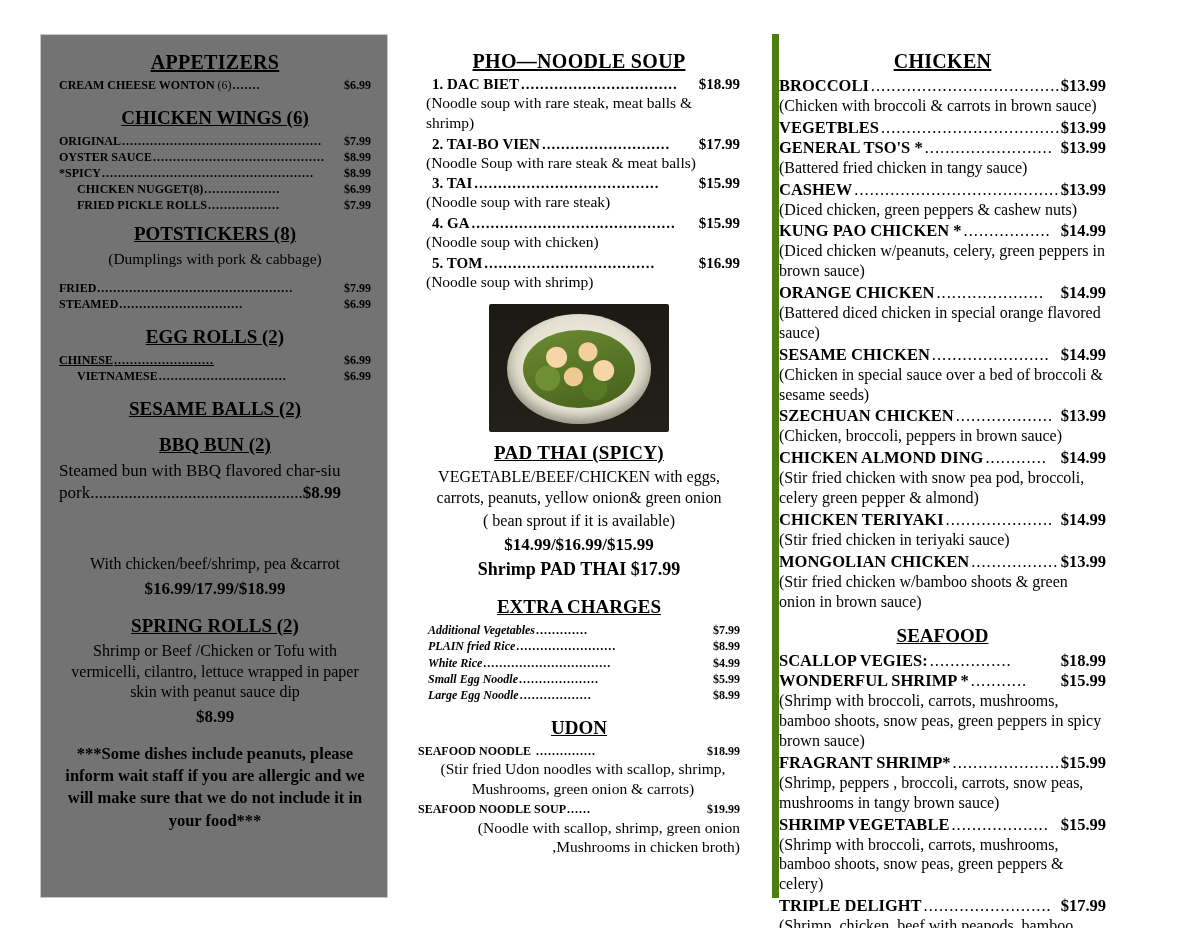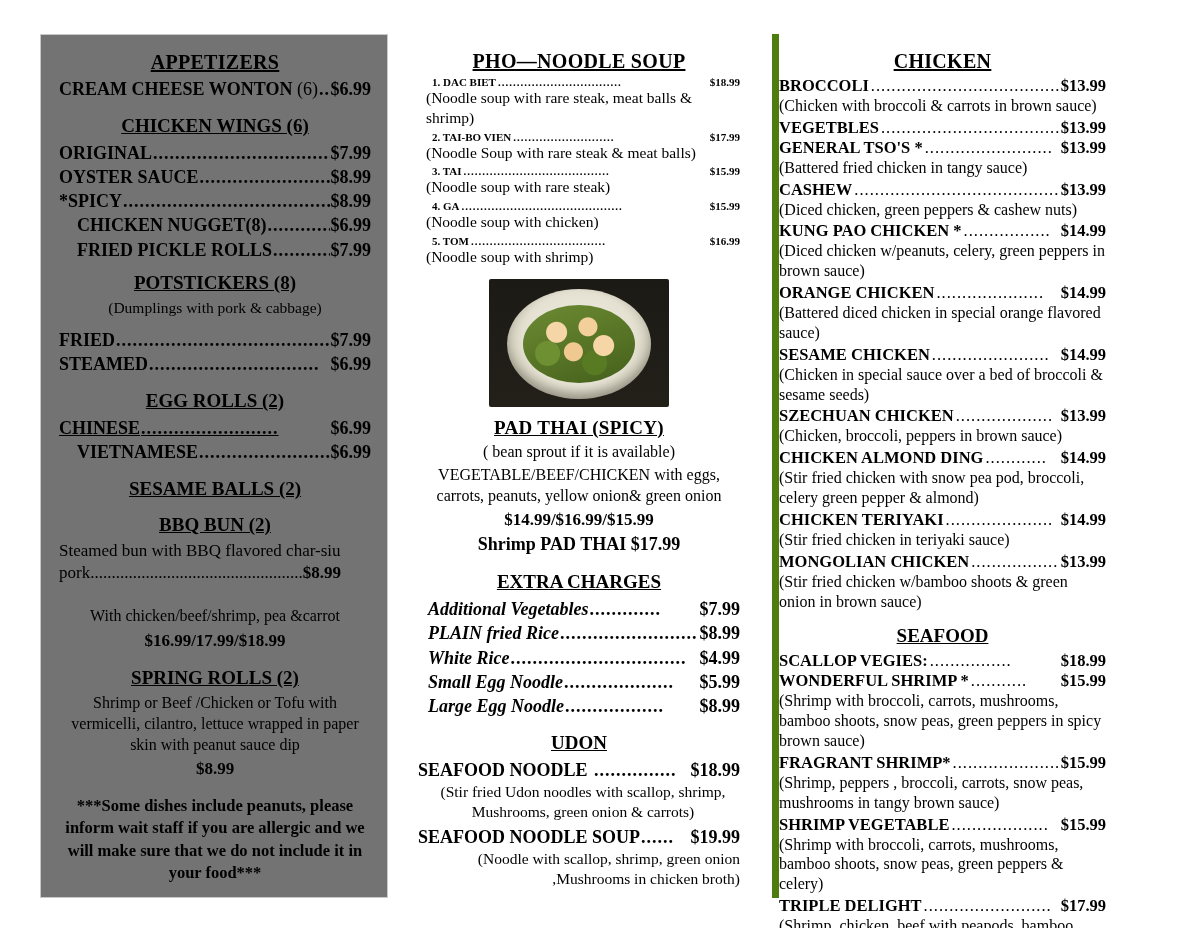--- a/index.html
+++ b/index.html
@@ -44,21 +44,21 @@
   .sectitle {
     text-align: center;
     font-weight: bold;
     text-decoration: underline;
     font-size: 19px;
     margin: 14px 0 4px 0;
   }
   .row {
     display: flex;
     align-items: center;
-    font-size: 18px;
+    font-size: 12px;
     line-height: 1.34;
     white-space: nowrap;
     overflow: hidden;
   }
   .row .nm { font-weight: bold; }
   .row .dots {
     flex: 1;
     overflow: hidden;
     white-space: nowrap;
     letter-spacing: 1px;
@@ -77,21 +77,21 @@
   .ul { text-decoration: underline; }
   .bold { font-weight: bold; }
   .sp8 { height: 8px; }
   .sp14 { height: 14px; }
   .sp20 { height: 20px; }
 
   
   .numrow {
     display: flex;
     align-items: baseline;
-    font-size: 11px;
+    font-size: 15px;
     font-weight: bold;
     padding-left: 14px;
     white-space: nowrap;
     overflow: hidden;
   }
   .numrow .dots { flex:1; overflow:hidden; letter-spacing:1px; margin: 0 2px;}
   .subdesc {
     font-size: 15.5px;
     line-height: 1.28;
     margin: 0 0 3px 8px;
@@ -224,21 +224,21 @@
     </div>
 
     <div class="sectitle">SESAME BALLS (2)</div>
 
     <div class="sectitle">BBQ BUN (2)</div>
     <div class="desc" style="font-size:17px;">
       <span>Steamed bun with BBQ flavored char-siu pork</span><span>..................................................</span><span class="bold">$8.99</span>
     </div>
 
     <div class="sp20"></div>
-    <div class="desc c" style="font-size:16px;">With chicken/beef/shrimp, pea &amp;carrot</div>
+    <div class="desc c" style="font-size:16px;margin-top:28px;">With chicken/beef/shrimp, pea &amp;carrot</div>
     <div class="pricecenter">$16.99/17.99/$18.99</div>
 
     <div class="sectitle">SPRING ROLLS (2)</div>
     <div class="desc c" style="font-size:16px;">Shrimp or Beef /Chicken or Tofu with vermicelli, cilantro, lettuce wrapped in paper skin with peanut sauce dip</div>
     <div class="pricecenter">$8.99</div>
 
     <div class="sp14"></div>
     <div class="center bold" style="font-size:16.5px; line-height:1.35;">***Some dishes include peanuts, please inform wait staff if you are allergic and we will make sure that we do not include it in your food***</div>
   </div>
 
@@ -279,22 +279,22 @@
       <span>$16.99</span>
     </div>
     <div class="subdesc">(Noodle soup with shrimp)</div>
 
     <div class="photo">
       <div class="bowl"></div>
       <div class="food"></div>
     </div>
 
     <div class="ctitle small" style="margin-top:2px;">PAD THAI (SPICY)</div>
+    <div class="desc c" style="font-size:16px;">VEGETABLE/BEEF/CHICKEN with eggs, carrots, peanuts, yellow onion&amp; green onion</div>
     <div class="desc c" style="font-size:16px;">( bean sprout if it is available)</div>
-    <div class="desc c" style="font-size:16px;">VEGETABLE/BEEF/CHICKEN with eggs, carrots, peanuts, yellow onion&amp; green onion</div>
     <div class="pricecenter">$14.99/$16.99/$15.99</div>
     <div class="pricecenter lg">Shrimp  PAD THAI $17.99</div>
 
     <div class="sectitle">EXTRA CHARGES</div>
     <div class="row" style="padding-left:10px;">
       <span class="nm ital">Additional Vegetables</span>
       <span class="dots">.............</span>
       <span class="pr">$7.99</span>
     </div>
     <div class="row" style="padding-left:10px;">

